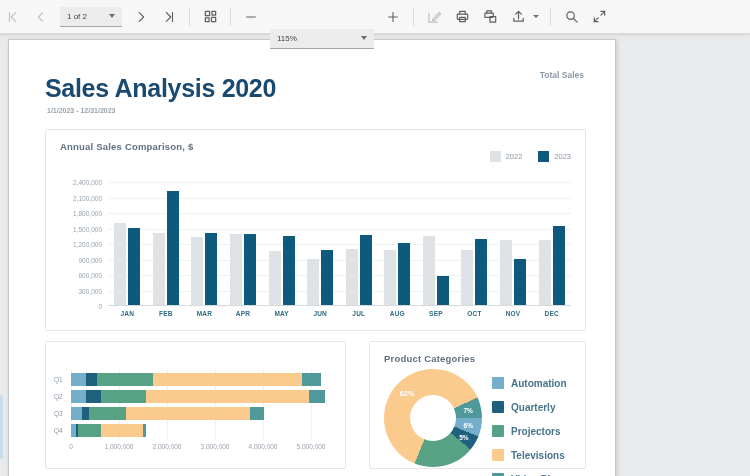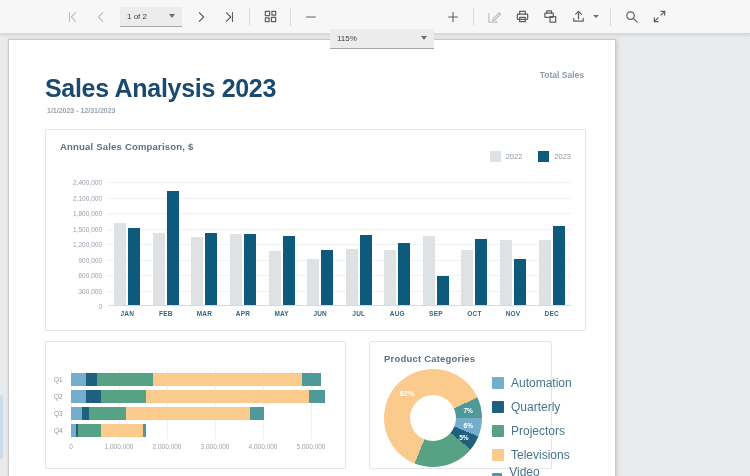--- a/index.html
+++ b/index.html
@@ -2,21 +2,21 @@
 <html><head>
 <meta charset="utf-8">
 <style>
   * { margin:0; padding:0; box-sizing:border-box; }
   html,body { width:750px; height:476px; overflow:hidden; background:#e9eaeb;
     font-family:"Liberation Sans", sans-serif; }
 
   
   .toolbar { position:relative; z-index:5; height:34px; background:#f7f7f7;
     border-bottom:1px solid #d8d8d8; box-shadow:0 1px 3px rgba(0,0,0,.10);
-    display:flex; align-items:center; padding-left:60px; gap:2px; }
+    display:flex; align-items:center; gap:2px; }
   .icon-btn { width:26px; height:26px; display:flex; align-items:center; justify-content:center;
     border:none; background:transparent; cursor:pointer; }
   .icon-btn svg { stroke:#5c6066; fill:none; stroke-width:1.3; stroke-linecap:round; stroke-linejoin:round; }
   .icon-btn.disabled svg { stroke:#bdbfc2; }
   .sep { width:1px; height:18px; background:#dadada; margin:0 5px; }
   .select-ctl { height:20px; background:#ececec; border-bottom:1px solid #a6a6a6;
     display:flex; align-items:center; justify-content:space-between; padding:0 7px;
     font-size:8px; color:#3d3f42; cursor:pointer; margin:0 4px; }
   .select-ctl .caret { width:0; height:0; border-left:3.5px solid transparent;
     border-right:3.5px solid transparent; border-top:4px solid #6b6e72; margin-left:8px; }
@@ -36,21 +36,21 @@
   .total-label { position:absolute; right:31px; top:30px; font-size:8.5px; font-weight:bold;
     color:#8d9aa7; text-align:center; }
   .total-value { position:absolute; right:30px; top:40px; font-size:20px; font-weight:bold;
     color:#1b4a70; text-align:right; }
 
   .panel { position:absolute; background:#fff; border:1px solid #e4e5e7; border-radius:2px; }
   .panel-title { position:absolute; left:14px; top:11px; font-size:9.5px; font-weight:bold;
     color:#5f7181; letter-spacing:.2px; }
   #panel-annual    { left:36px;  top:89px;  width:541px; height:202px; }
   #panel-quarterly { left:36px;  top:301px; width:301px; height:128px; }
-  #panel-pie       { left:360px; top:301px; width:183px; height:128px; }
+  #panel-pie       { left:360px; top:301px; width:217px; height:128px; }
 
   
   .annual-legend { position:absolute; top:21px; right:14px; display:flex; gap:16px; }
   .lg-item { display:flex; align-items:center; gap:5px; }
   .lg-swatch { width:11px; height:11px; }
   .lg-label { font-size:7.5px; color:#8a95a0; }
   .annual-chart { position:absolute; left:10px; top:52px; right:14px; }
   .y-axis { position:absolute; left:0; top:0; width:46px; height:124px; }
   .y-tick { position:absolute; right:0; width:100%; text-align:right; font-size:6.5px;
     color:#99a2ab; transform:translateY(-50%); }
@@ -75,21 +75,21 @@
   .q-tick { position:absolute; transform:translateX(-50%); font-size:6.5px; color:#99a2ab; }
 
   
   .donut { position:absolute; left:14px; top:27px; width:98px; height:98px; border-radius:50%; }
   .hole { position:absolute; left:26px; top:26px; width:46px; height:46px;
     border-radius:50%; background:#fff; }
   .pie-label { position:absolute; transform:translate(-50%,-50%); color:#fff; font-weight:bold; }
   .pie-legend { position:absolute; left:122px; top:29px; }
   .pl-item { height:24px; display:flex; align-items:center; gap:7px; }
   .pl-swatch { width:12px; height:12px; border-radius:1px; }
-  .pl-label { font-size:12px; color:#47748b; }
+  .pl-label { font-size:10px; color:#47748b;font-weight:bold; }
 
   .scroll-strip { position:absolute; left:0; top:360px; width:3px; height:64px;
     background:#cadcea; border-radius:2px; }
 </style>
 </head>
 <body>
 
 <div class="toolbar">
   <button class="icon-btn disabled">
     <svg width="14" height="14" viewBox="0 0 16 16">
@@ -184,21 +184,21 @@
         <path d="M13.5 2.5L9.5 6.5"></path>
       <path d="M6.5 13.5H2.5V9.5"></path>
         <path d="M2.5 13.5L6.5 9.5"></path>
       </svg>
   </button>
 </div>
 
 <div class="viewport">
   <div class="pageDoc">
 
-    <div class="rpt-title">Sales Analysis 2023</div>
+    <div class="rpt-title">Sales Analysis 2020</div>
     <div class="rpt-sub">1/1/2023 - 12/31/2023</div>
     <div class="total-label">Total Sales</div>
 
     <div class="panel" id="panel-annual">
       <div class="panel-title">Annual Sales Comparison, $</div>
       <div class="annual-legend">
           <div class="lg-item">
             <div class="lg-swatch" style="background: rgb(223, 226, 228);"></div>
             <div class="lg-label">2022</div>
           </div>

